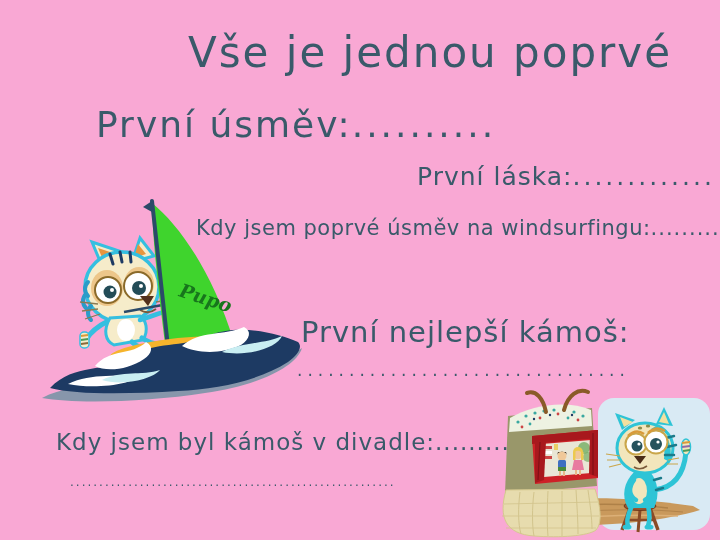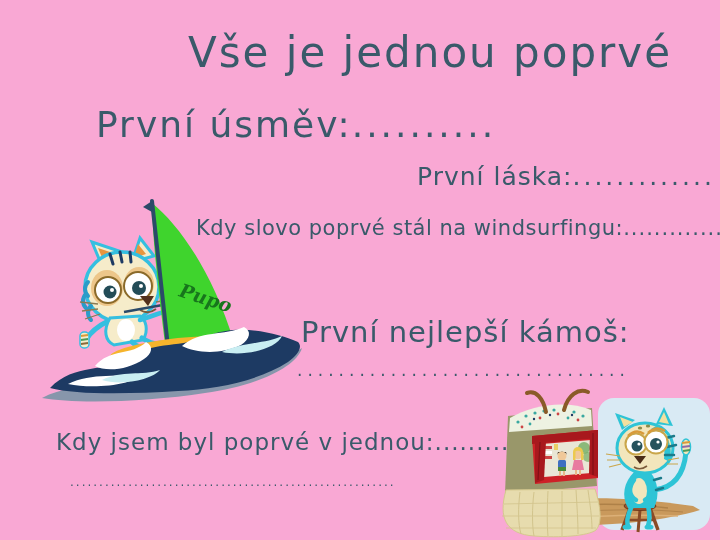--- a/index.html
+++ b/index.html
@@ -31,28 +31,28 @@
 
 <div id="page">
 
   <div id="title" class="line">Vše je jednou poprvé</div>
 
   <div id="l-smile" class="line"><span>První úsměv:</span><span class="dots">..........</span></div>
 
 
   <div id="l-love" class="line"><span>První láska:</span><span class="dots">.............</span></div>
 
-  <div id="l-windsurf" class="line"><span>Kdy slovo poprvé stál na windsurfingu:</span><span class="dots">...............</span></div>
+  <div id="l-windsurf" class="line"><span>Kdy jsem poprvé úsměv na windsurfingu:</span><span class="dots">...............</span></div>
 
 
   <div id="l-friend" class="line"><span>První nejlepší kámoš:</span></div>
 
   <div id="l-friend-dots" class="line">................................</div>
 
-  <div id="l-theater" class="line"><span>Kdy jsem byl poprvé v jednou:</span><span class="dots">...................</span></div>
+  <div id="l-theater" class="line"><span>Kdy jsem byl kámoš v divadle:</span><span class="dots">...................</span></div>
 
   <div id="l-bottom-dots" class="line">........................................................</div>
 
   <svg id="illu-windsurf" class="illu" viewBox="0 0 270 215">
 
     <g>
 
       <path d="M70,130 C58,136 50,142 46,150" fill="none" stroke="#35bfe0" stroke-width="5" stroke-linecap="round"></path>
       <rect x="40" y="142" width="9" height="16" rx="4" fill="#f6ecca" stroke="#35bfe0" stroke-width="1.5"></rect>
       <line x1="41" y1="146" x2="48" y2="145" stroke="#d89a3a" stroke-width="2"></line>

